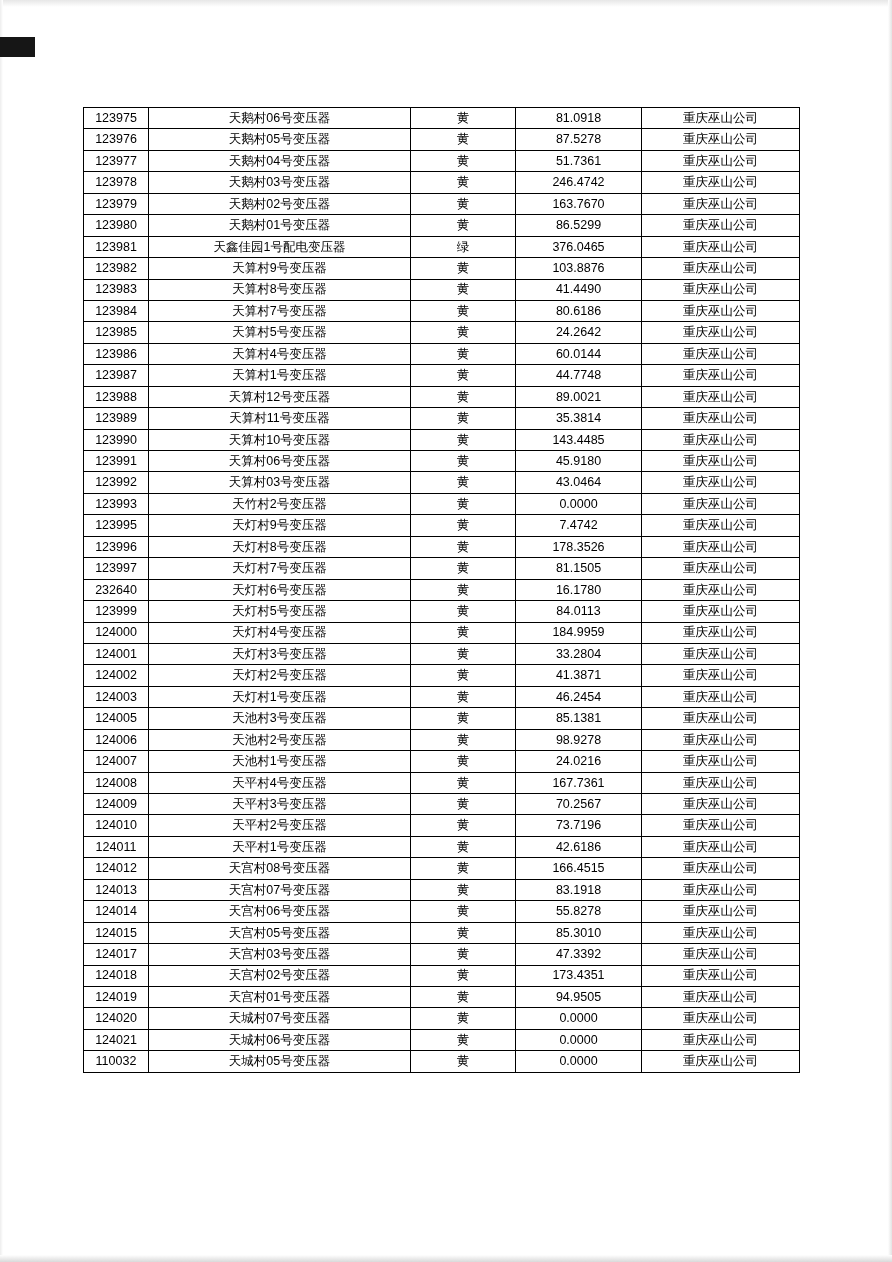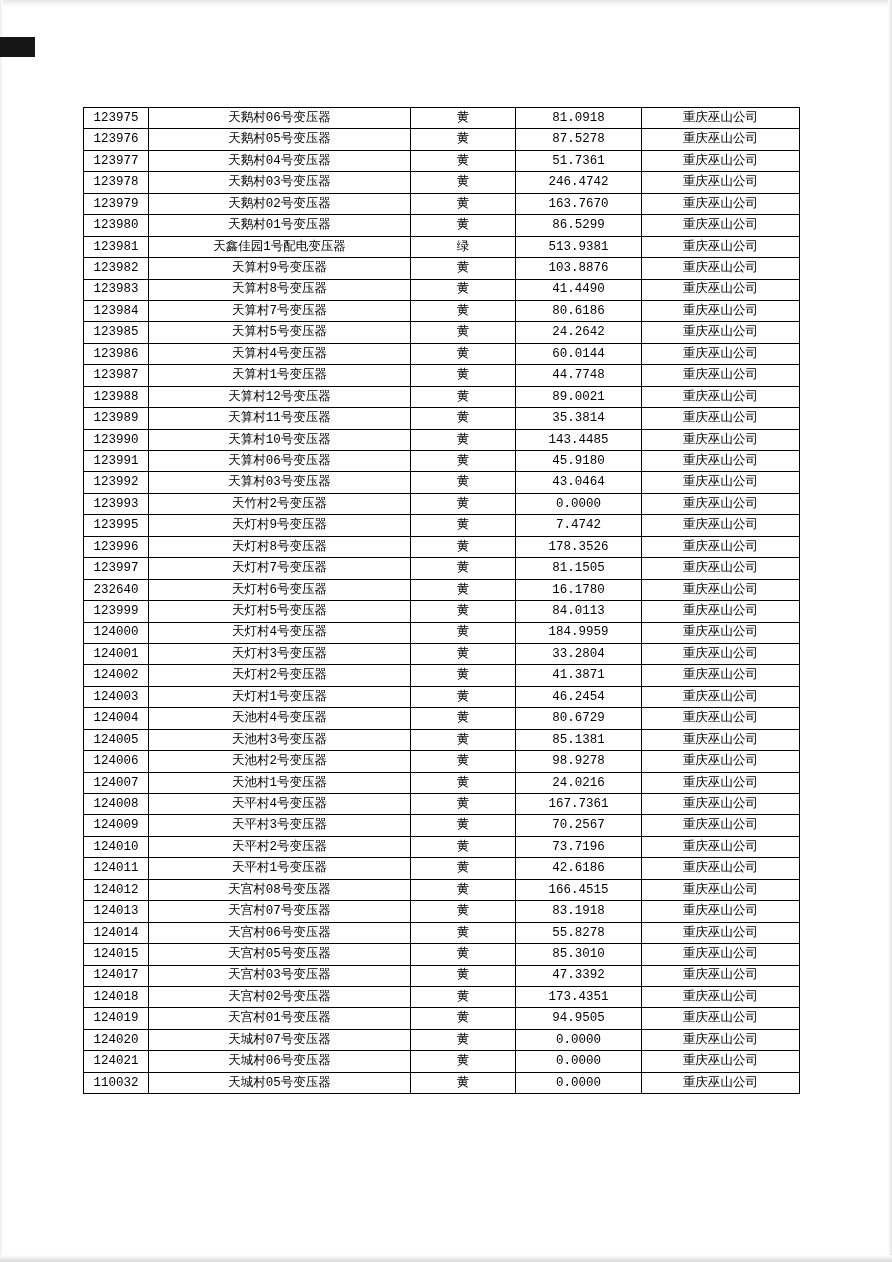--- a/index.html
+++ b/index.html
@@ -6,21 +6,20 @@
   html, body {
     width: 892px; height: 1262px;
     background: #ffffff;
     font-family: "Liberation Sans", "DejaVu Sans", sans-serif;
   }
   .page {
     position: relative;
     width: 892px; height: 1262px;
     background: #ffffff;
     overflow: hidden;
-    font-family: Liberation Mono, monospace;
   }
   .edge-top {
     position: absolute; top: 0; left: 0;
     width: 100%; height: 7px;
     background: linear-gradient(#e7e7e7, #ffffff);
   }
   .edge-bottom {
     position: absolute; bottom: 0; left: 0;
     width: 100%; height: 7px;
     background: linear-gradient(#ffffff, #d9d9d9);
@@ -119,21 +118,21 @@
           <td>123980</td>
           <td>天鹅村01号变压器</td>
           <td>黄</td>
           <td>86.5299</td>
           <td>重庆巫山公司</td>
         </tr>
         <tr>
           <td>123981</td>
           <td>天鑫佳园1号配电变压器</td>
           <td>绿</td>
-          <td>513.9381</td>
+          <td>376.0465</td>
           <td>重庆巫山公司</td>
         </tr>
         <tr>
           <td>123982</td>
           <td>天算村9号变压器</td>
           <td>黄</td>
           <td>103.8876</td>
           <td>重庆巫山公司</td>
         </tr>
         <tr>
@@ -267,27 +266,20 @@
           <td>天灯村2号变压器</td>
           <td>黄</td>
           <td>41.3871</td>
           <td>重庆巫山公司</td>
         </tr>
         <tr>
           <td>124003</td>
           <td>天灯村1号变压器</td>
           <td>黄</td>
           <td>46.2454</td>
-          <td>重庆巫山公司</td>
-        </tr>
-        <tr>
-          <td>124004</td>
-          <td>天池村4号变压器</td>
-          <td>黄</td>
-          <td>80.6729</td>
           <td>重庆巫山公司</td>
         </tr>
         <tr>
           <td>124005</td>
           <td>天池村3号变压器</td>
           <td>黄</td>
           <td>85.1381</td>
           <td>重庆巫山公司</td>
         </tr>
         <tr>

